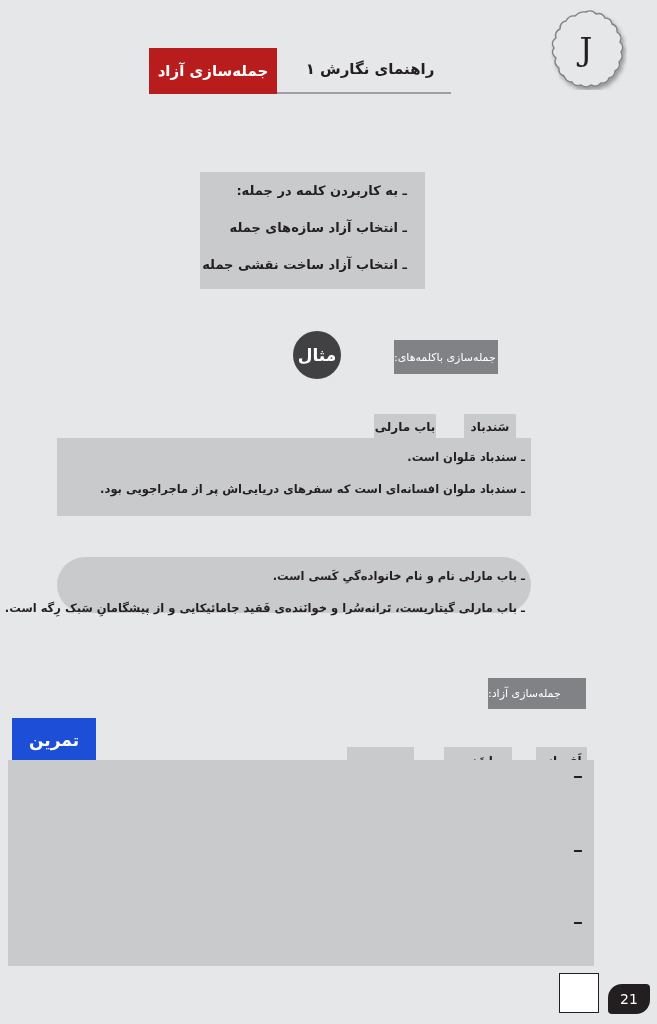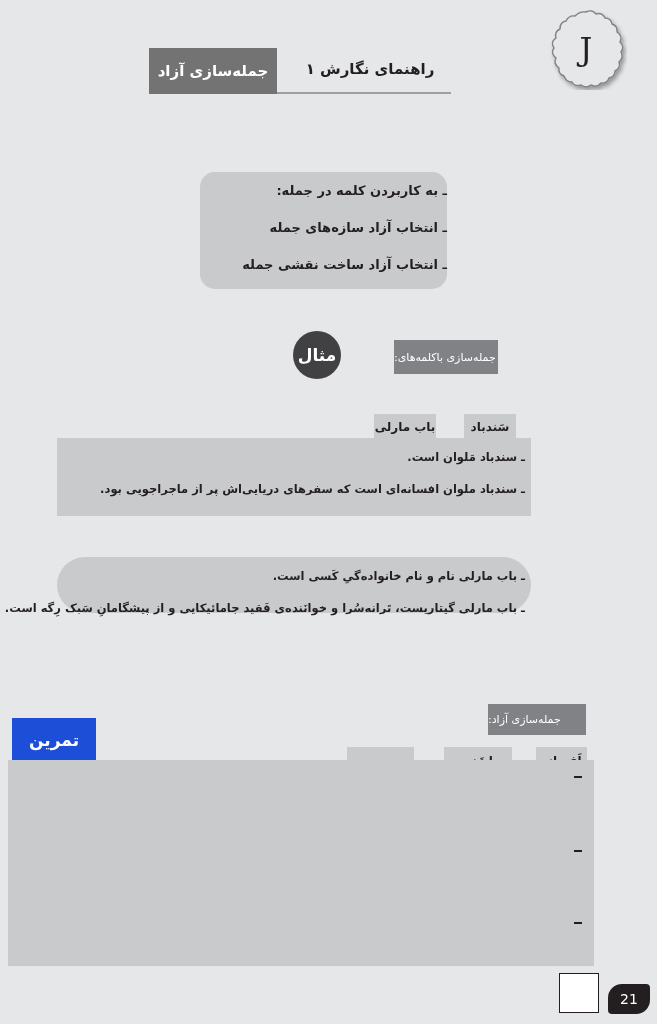--- a/index.html
+++ b/index.html
@@ -13,21 +13,21 @@
       position: relative;
       overflow: hidden;
       font-family: "DejaVu Sans", sans-serif;
       color: #231f20;
     }
     .abs { position: absolute; }
 
     
     .title-black {
       left: 149px; top: 48px; width: 128px; height: 46px;
-      background: #737373; color: #fff;
+      background: #b91c1c; color: #fff;
       font-weight: bold; font-size: 15px;
       display: flex; align-items: center; justify-content: center;
       direction: rtl;
     }
     .title-sub {
       left: 290px; top: 54px; width: 160px; height: 30px;
       font-weight: bold; font-size: 15px;
       direction: rtl; text-align: center;
       line-height: 30px;
     }
@@ -40,26 +40,25 @@
     }
     .badge-letter {
       left: 0; top: 0; width: 82px; height: 82px;
       display: flex; align-items: center; justify-content: center;
       font-family: "DejaVu Serif", serif;
       font-size: 32px; color: #231f20;
     }
 
     
     .goals {
-      left: 200px; top: 172px; width: 247px; height: 117px;
-      background: #c9cacc;
-      direction: rtl;
-      padding: 4px 0 0 0;
+      left: 200px; top: 172px; width: 225px; height: 117px;
+      background: #c9cacc;
+      direction: rtl;
+      padding: 4px 18px 0 0;
       box-sizing: border-box;
-      border-radius: 15px;
     }
     .goals .line {
       font-weight: bold; font-size: 13px;
       height: 37px; line-height: 30px;
       white-space: nowrap;
     }
 
     
     .example-circle {
       left: 273px; top: 331px; width: 48px; height: 48px;
@@ -71,21 +70,21 @@
       margin-left: 20px;
     }
     .label-dark {
       background: #808285; color: #fff;
       font-size: 11px;
       display: flex; align-items: center; justify-content: flex-end;
       padding-right: 4px; box-sizing: border-box;
       direction: rtl; white-space: nowrap;
     }
     .label-words { left: 394px; top: 340px; width: 104px; height: 34px; }
-    .label-free  { left: 488px; top: 678px; width: 98px;  height: 31px; margin-top: 26px; }
+    .label-free  { left: 488px; top: 678px; width: 98px;  height: 31px; }
 
     .chip {
       background: #c9cacc;
       font-weight: bold; font-size: 12px;
       display: flex; align-items: center; justify-content: center;
       direction: rtl; white-space: nowrap; margin-top: 28px;
     }
     .chip-sindbad { left: 464px; top: 386px; width: 52px; height: 26px; }
     .chip-bob     { left: 374px; top: 386px; width: 62px; height: 26px; }
     .chip-afsane  { left: 536px; top: 719px; width: 51px; height: 28px; }

